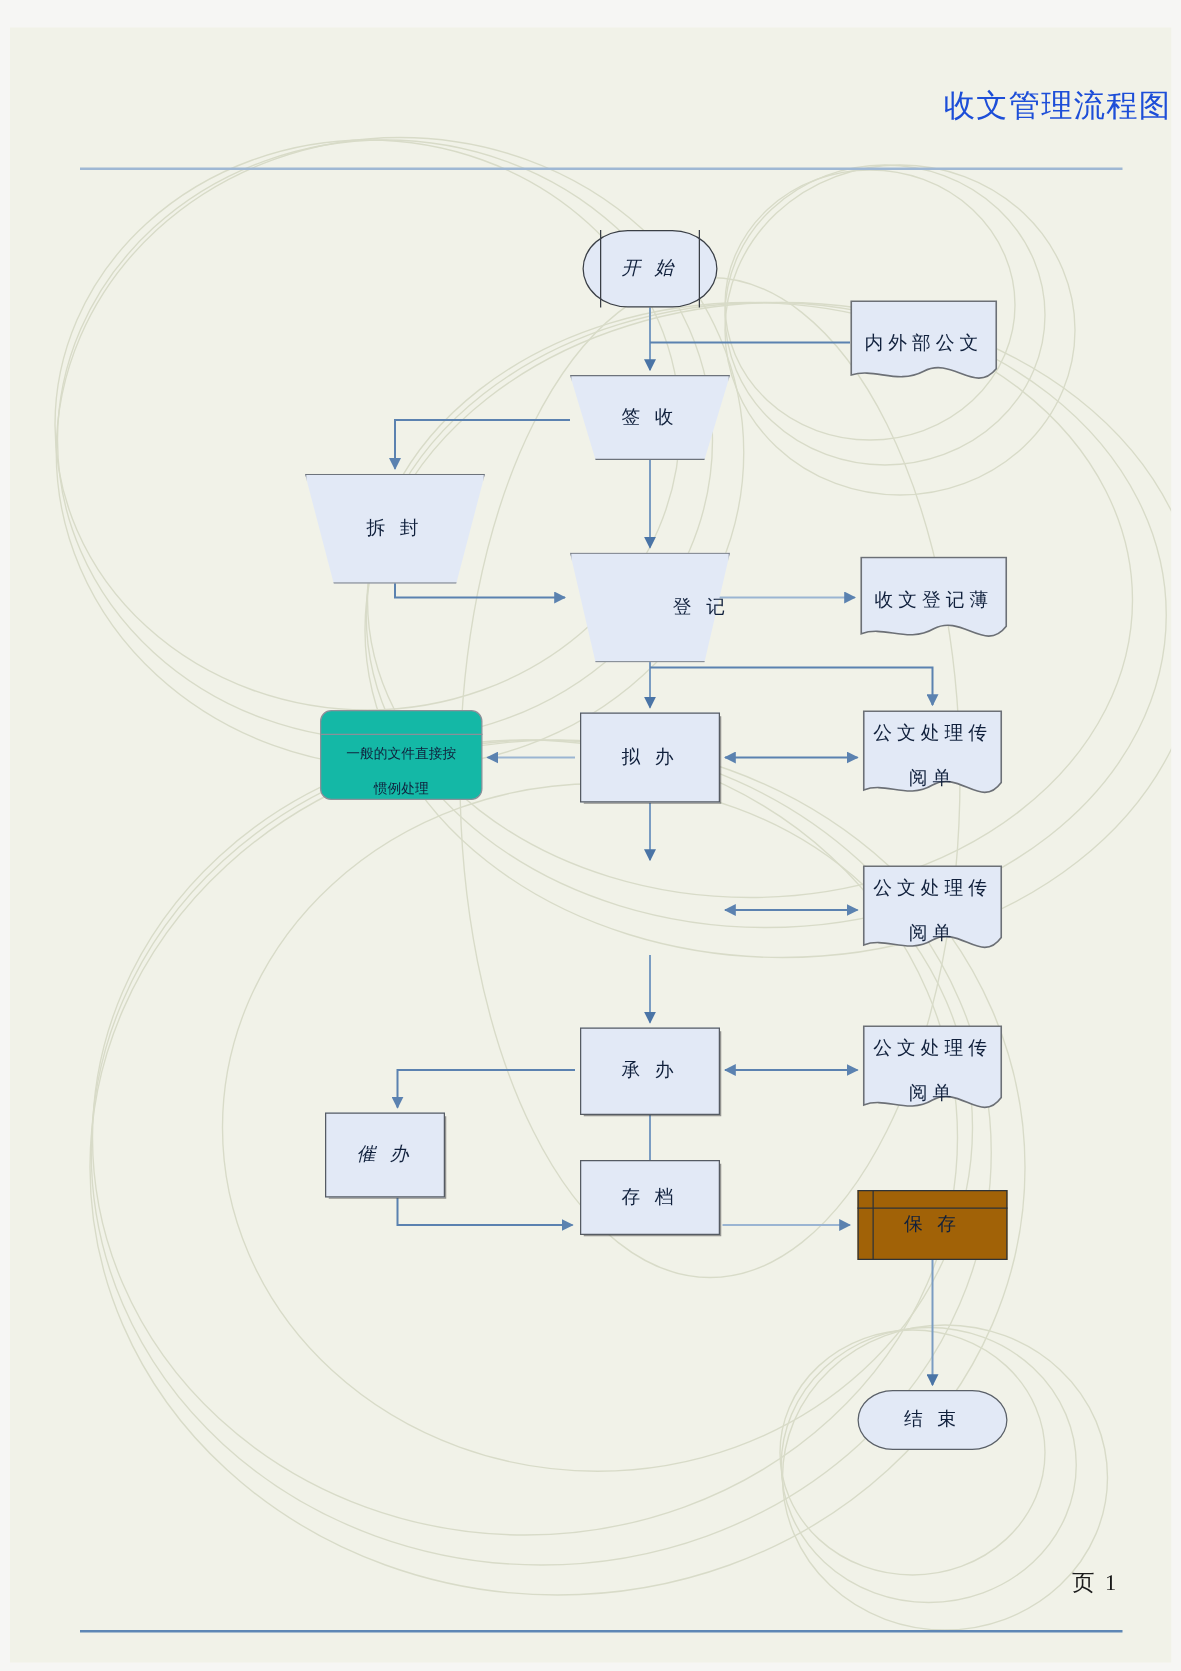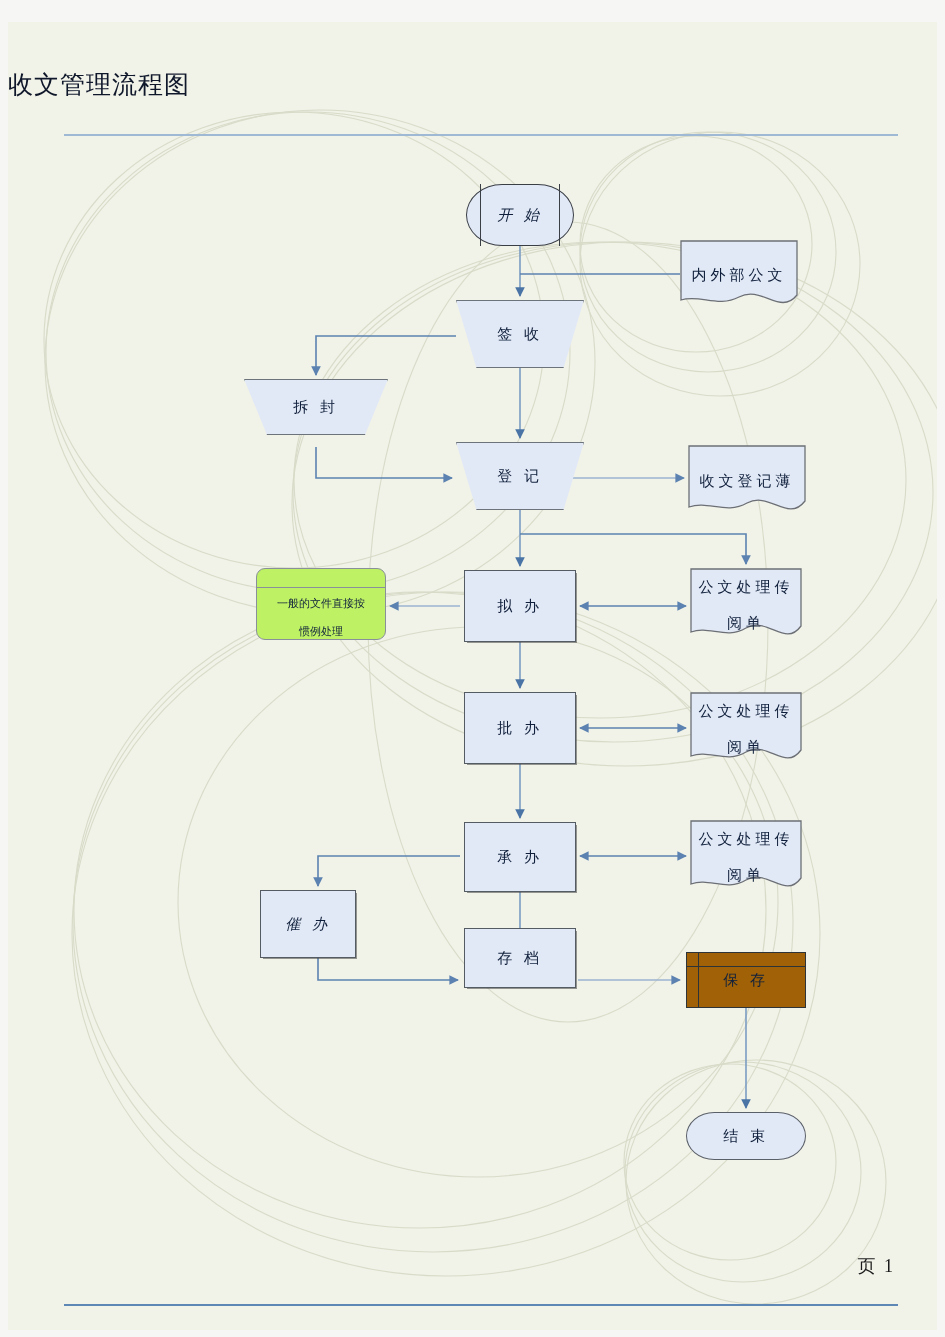--- a/index.html
+++ b/index.html
@@ -23,23 +23,23 @@
     overflow: hidden;
   }
   .deco-svg {
     position: absolute; left: 0; top: 0;
     width: 929px; height: 1308px;
     pointer-events: none;
   }
   .page-title {
     position: absolute;
     left: 0; top: 46px; width: 929px;
-    text-align: left;
+    text-align: right;
     font-size: 25px;
-    color: #0f172a;
+    color: #1d4ed8;
     letter-spacing: 1px;
     font-family: "Liberation Serif", "DejaVu Serif", serif;
   }
   .header-rule {
     position: absolute;
     left: 56px; top: 112px;
     width: 834px; height: 2px;
     background: #9fb8d4;
   }
   .footer-rule {
@@ -143,21 +143,21 @@
     border-left: 1.4px solid #2e3338;
   }
   .store::after {
     content: ""; position: absolute;
     left: -1px; right: -1px; top: 13px;
     border-top: 1.4px solid #2e3338;
   }
 
   
   .note {
-    background: #bef264;
+    background: #14b8a6;
     border: 1.2px solid #8a9099;
     border-radius: 9px;
     font-family: "Liberation Sans", "DejaVu Sans", sans-serif;
     font-size: 11px;
     letter-spacing: 0px;
     padding-top: 28px;
   }
   .note::after {
     content: ""; position: absolute;
     left: -1px; right: -1px; top: 18px;
@@ -258,26 +258,26 @@
         <span class="trap-label">签 收</span>
       </div>
 
       <div class="node doc" style="left:672px; top:218px; width:118px; height:70px;">
         <svg class="docshape" viewBox="0 0 118 70" preserveAspectRatio="none">
           <path d="M1,1 L117,1 L117,55 C100,76 82,45 59,57 C38,68 20,54 1,60 Z" fill="#e2e9f6" stroke="#6c7076" stroke-width="1.3"></path>
         </svg>
         <span class="doc-label">内外部公文</span>
       </div>
 
-      <div class="node trap" style="left:236px; top:357px; width:144px; height:56px;">
+      <div class="node trap" style="left:236px; top:357px; width:144px; height:88px;">
         <div class="trap-body"></div>
         <span class="trap-label">拆 封</span>
       </div>
 
-      <div class="node trap" style="left:448px; top:420px; width:128px; height:68px;">
+      <div class="node trap" style="left:448px; top:420px; width:128px; height:88px;justify-content:flex-end;">
         <div class="trap-body"></div>
         <span class="trap-label">登 记</span>
       </div>
 
       <div class="node doc" style="left:680px; top:423px; width:118px; height:72px;">
         <svg class="docshape" viewBox="0 0 118 72" preserveAspectRatio="none">
           <path d="M1,1 L117,1 L117,56 C100,78 82,46 59,58 C38,70 20,55 1,62 Z" fill="#e2e9f6" stroke="#6c7076" stroke-width="1.3"></path>
         </svg>
         <span class="doc-label">收文登记薄</span>
       </div>
@@ -296,23 +296,20 @@
       <div class="node doc" style="left:682px; top:546px; width:112px; height:74px;">
         <svg class="docshape" viewBox="0 0 112 74" preserveAspectRatio="none">
           <path d="M1,1 L111,1 L111,58 C95,80 78,48 56,60 C36,72 19,57 1,64 Z" fill="#e2e9f6" stroke="#6c7076" stroke-width="1.3"></path>
         </svg>
         <div class="doc-label">
           <span>公文处理传</span><br>
           <span>阅单</span>
         </div>
       </div>
 
-      <div class="node proc" style="left:456px; top:670px; width:112px; height:72px;">
-        <span>批 办</span>
-      </div>
 
       <div class="node doc" style="left:682px; top:670px; width:112px; height:74px;">
         <svg class="docshape" viewBox="0 0 112 74" preserveAspectRatio="none">
           <path d="M1,1 L111,1 L111,58 C95,80 78,48 56,60 C36,72 19,57 1,64 Z" fill="#e2e9f6" stroke="#6c7076" stroke-width="1.3"></path>
         </svg>
         <div class="doc-label">
           <span>公文处理传</span><br>
           <span>阅单</span>
         </div>
       </div>

